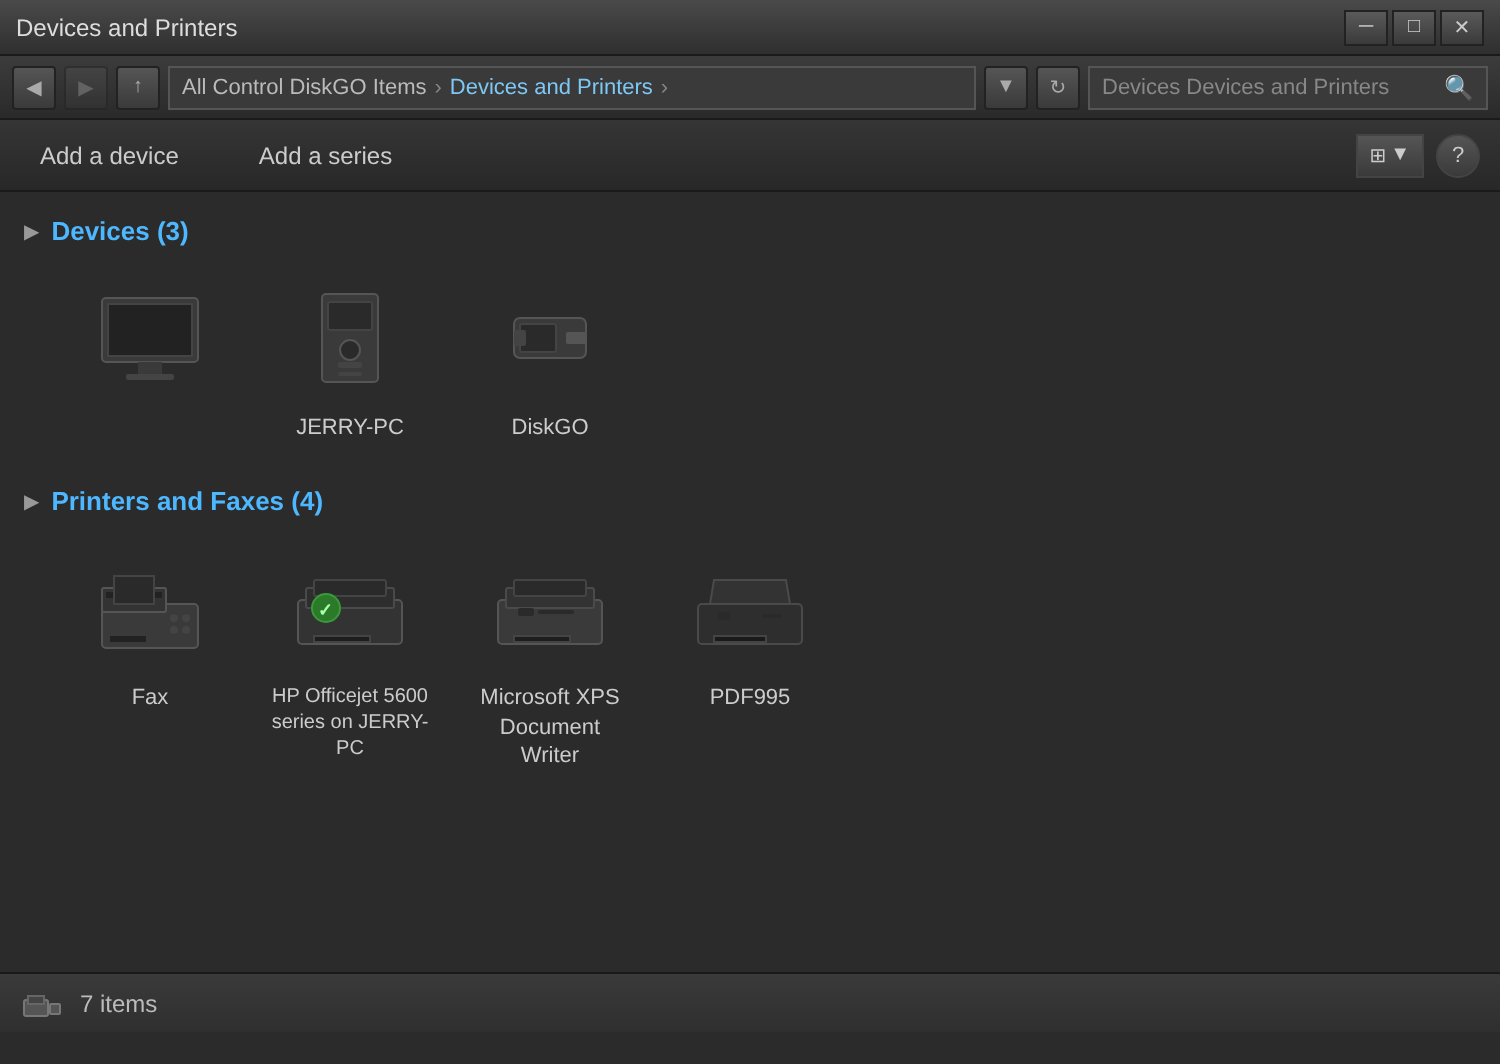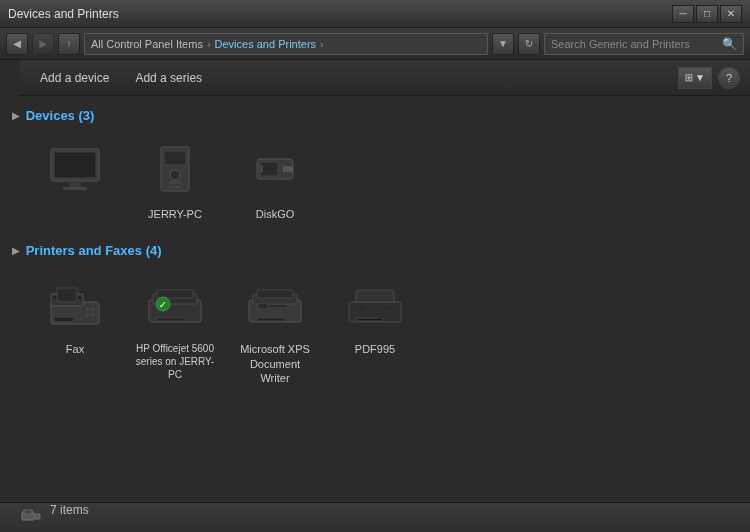--- a/index.html
+++ b/index.html
@@ -99,23 +99,22 @@
       color: #888;
     }
 
     
     .toolbar {
       background: linear-gradient(to bottom, #353535, #282828);
       height: 36px;
       display: flex;
       align-items: center;
       padding: 0 10px;
-      gap: 6px;
+      gap: 20px;
       border-bottom: 1px solid #1a1a1a;
-      margin-left: 20px;
     }
     .toolbar-btn {
       background: transparent;
       border: none;
       color: #ccc;
       font-size: 12px;
       padding: 4px 10px;
       cursor: pointer;
       border-radius: 2px;
     }
@@ -210,25 +209,25 @@
       text-align: center;
       line-height: 1.3;
     }
 
     
     .statusbar {
       background: linear-gradient(to bottom, #3a3a3a, #2f2f2f);
       height: 30px;
       border-top: 1px solid #1a1a1a;
       display: flex;
-      align-items: flex-start;
-      padding: 0 20px;
+      align-items: center;
+      padding: 0 10px;
       gap: 8px;
       position: absolute;
-      bottom: 0;
+      bottom: 16px;
       left: 0;
       right: 0;
     }
     .status-device-icon {
       width: 22px;
       height: 22px;
       display: flex;
       align-items: center;
       justify-content: center;
     }
@@ -247,31 +246,31 @@
     <div class="titlebar-btn maximize">□</div>
     <div class="titlebar-btn close">✕</div>
   </div>
 </div>
 
 <div class="addressbar">
   <div class="nav-btn">◀</div>
   <div class="nav-btn" style="opacity:0.4">▶</div>
   <div class="nav-btn">↑</div>
   <div class="breadcrumb-area">
-    <span>All Control Panel Items</span>
+    <span>All Control DiskGO Items</span>
     <span class="breadcrumb-sep">›</span>
     <span style="color:#7ec8f5">Devices and Printers</span>
     <span class="breadcrumb-sep">›</span>
   </div>
   <div style="display:flex;align-items:center;gap:4px;">
     <div class="nav-btn">▼</div>
     <div class="nav-btn">↻</div>
   </div>
   <div class="search-box">
-    <span style="font-size:11px;color:#888">Search Generic and Printers</span>
+    <span style="font-size:11px;color:#888">Devices Devices and Printers</span>
     <span class="search-icon-unicode" style="margin-left:auto">🔍</span>
   </div>
 </div>
 
 <div class="toolbar">
   <button class="toolbar-btn">Add a device</button>
   <button class="toolbar-btn">Add a series</button>
   <div class="toolbar-right">
     <div class="view-btn">
       <span>⊞</span>

